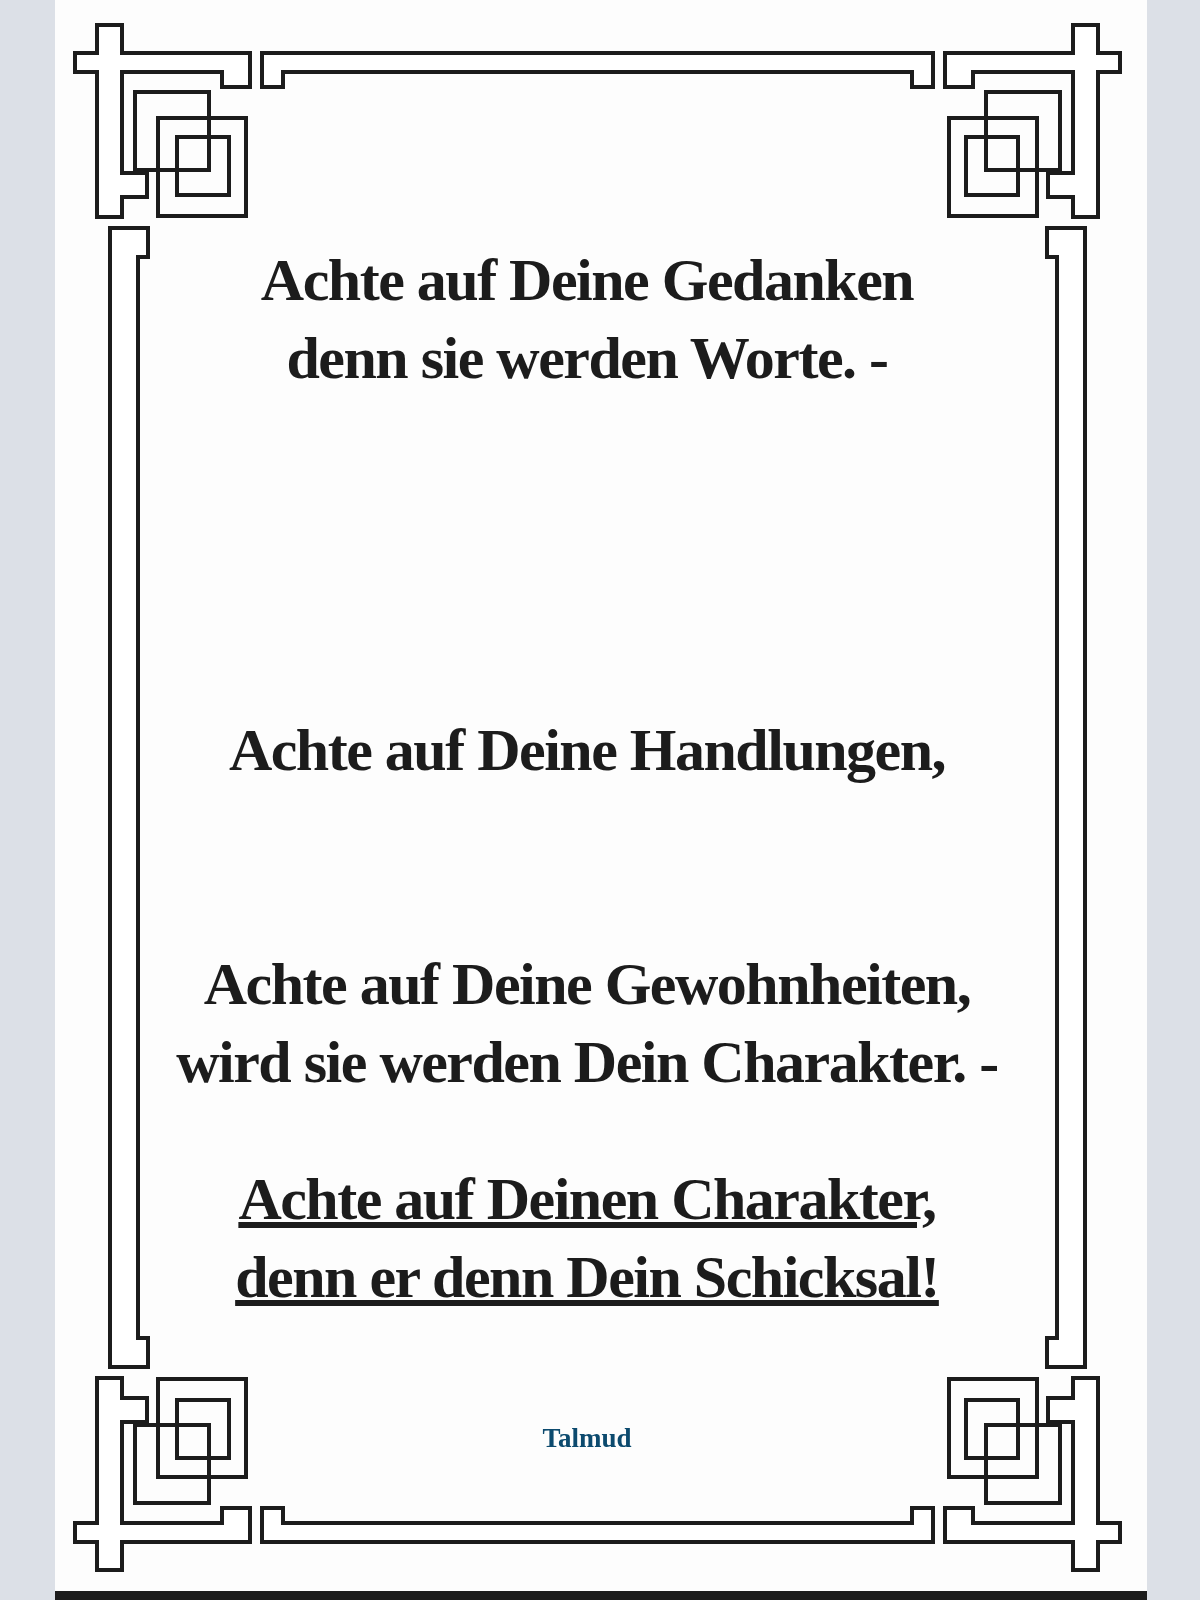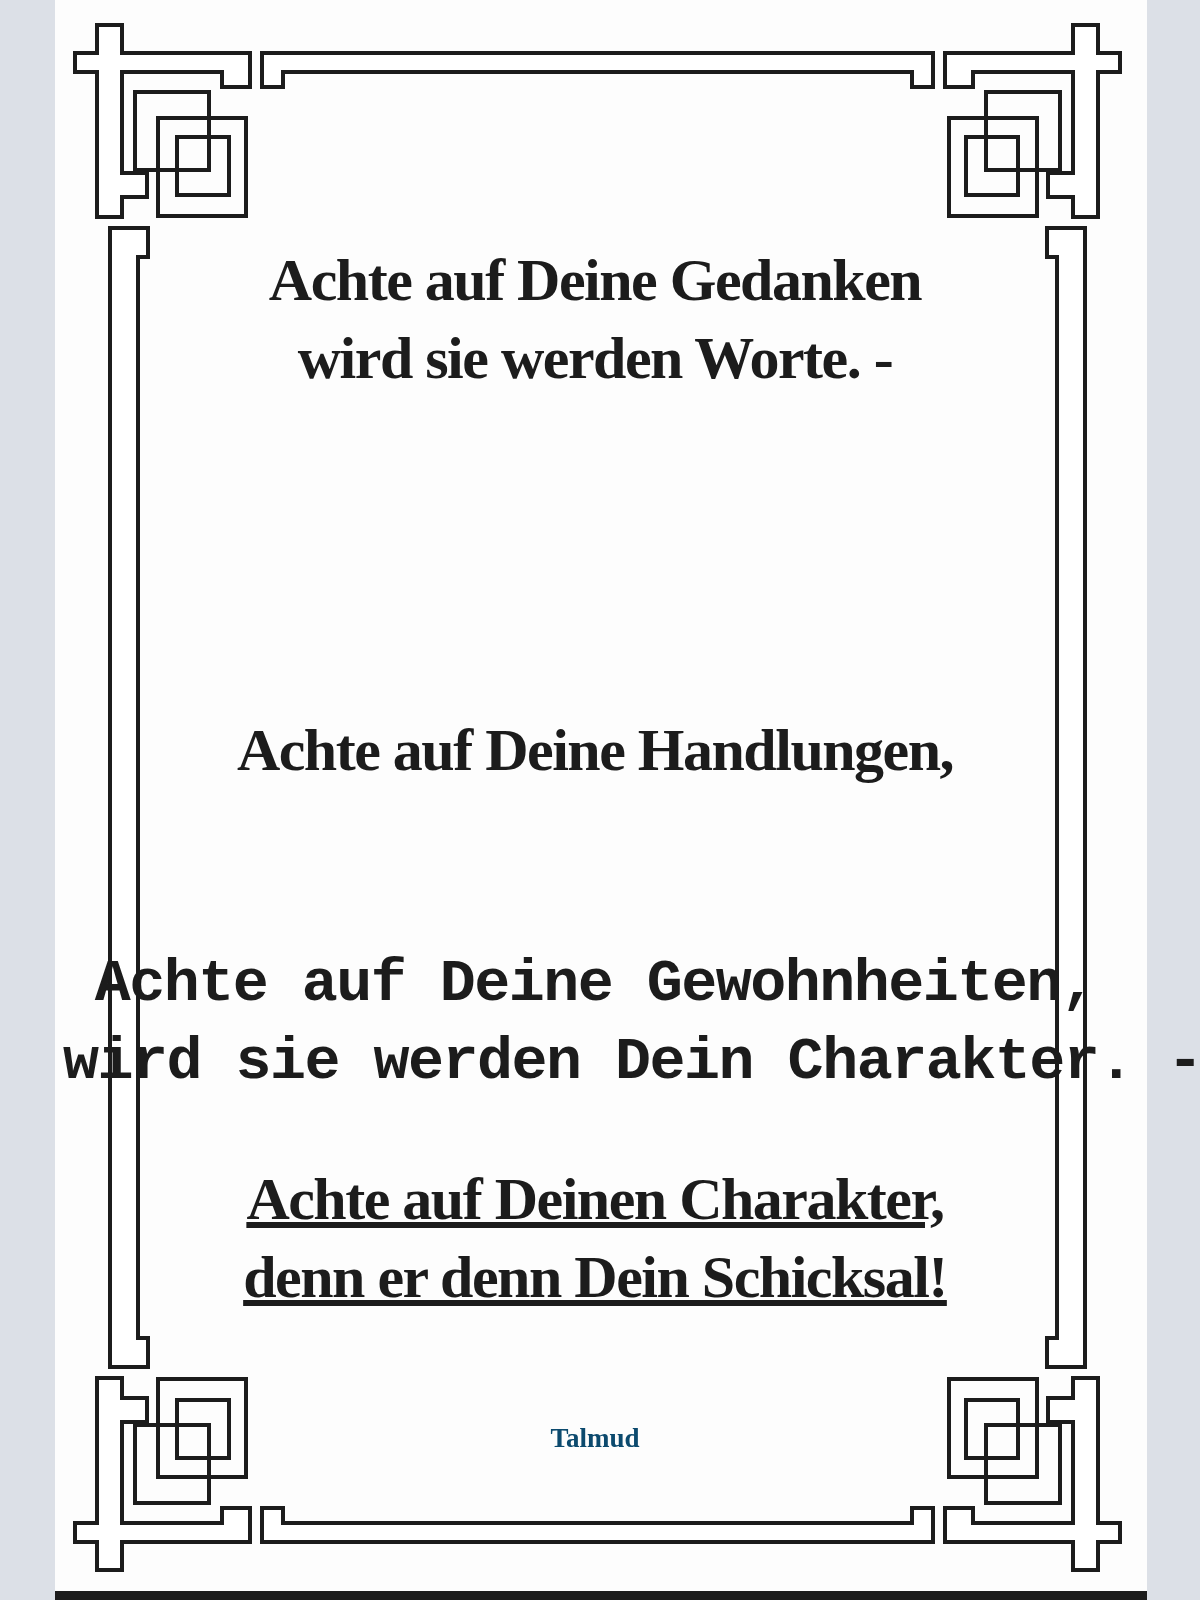--- a/index.html
+++ b/index.html
@@ -33,36 +33,35 @@
     width:1092px; height:9px;
     background:var(--ink);
   }
   .quote-layer{
     position:absolute;
     left:55px; top:0;
     width:1092px; height:1600px;
     text-align:center;
     padding-right:28px;
     color:var(--ink);
-    margin-left:8px;
   }
   .stanza{
     position:absolute;
     left:0; right:28px;
     font-size:60px;
     font-weight:700;
     line-height:78px;
     letter-spacing:-1.5px;
     white-space:nowrap;
   }
   .stanza .line{display:block;}
   .s1{top:241px;}
   .s2{top:473px;}
   .s3{top:711px;}
-  .s4{top:945px;font-family:Liberation Mono, monospace;}
+  .s4{top:945px;}
   .s5{top:1160px;text-decoration:underline;}
   .attribution{
     position:absolute;
     left:0; right:28px;
     top:1423px;
     font-size:27px;
     font-weight:700;
     letter-spacing:0px;
     color:#0c4a6e;
   }
@@ -94,21 +93,21 @@
   <use href="#hbar"></use>
   <use href="#hbar" transform="matrix(1,0,0,-1,0,1595)"></use>
   <use href="#vbar"></use>
   <use href="#vbar" transform="matrix(-1,0,0,1,1195,0)"></use>
 </svg>
 
 <div class="quote-layer">
 
   <div class="stanza s1">
     <span class="line">Achte auf Deine Gedanken</span>
-    <span class="line">wird sie werden Worte. -</span>
+    <span class="line">denn sie werden Worte. -</span>
   </div>
 
   <div class="stanza s2">
   </div>
 
   <div class="stanza s3">
     <span class="line">Achte auf Deine Handlungen,</span>
   </div>
 
   <div class="stanza s4">

